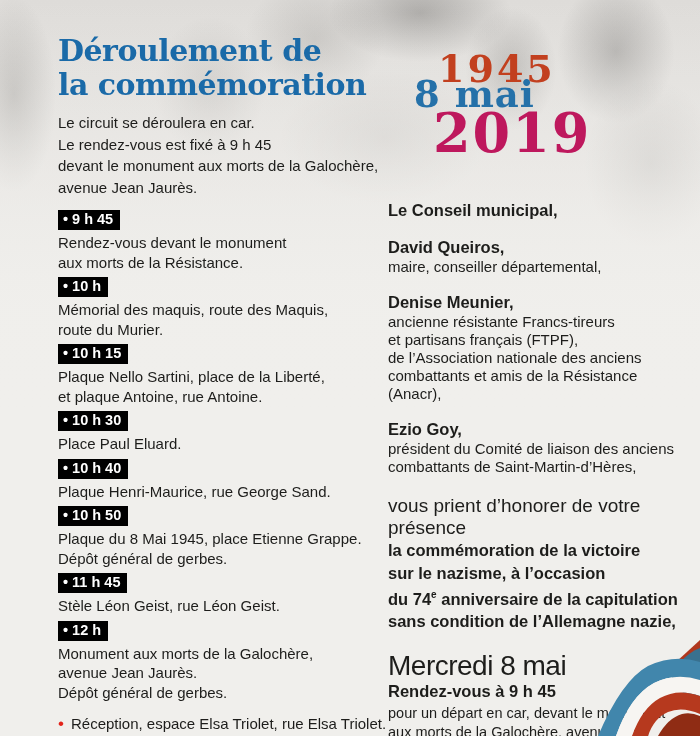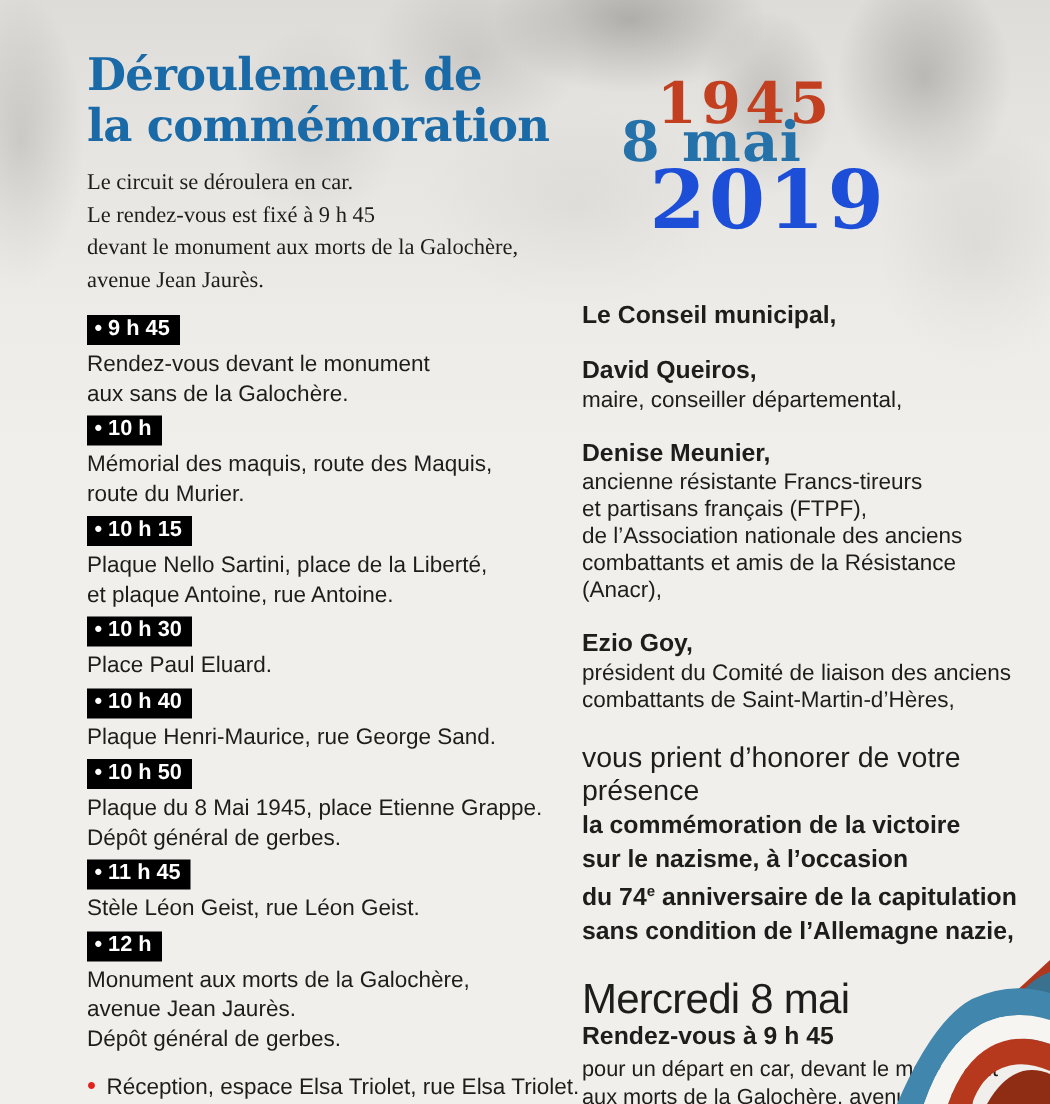--- a/index.html
+++ b/index.html
@@ -33,40 +33,40 @@
   .left-col{position:absolute;left:38px;top:34px;width:330px;margin-left:20px;}
   .title{
     font-family:"DejaVu Serif", serif;
     font-weight:bold;
     font-size:30px;line-height:34px;
     color:#1a6aa8;
     letter-spacing:-0.5px;
     margin:0 0 10px 0;
   }
   .title span{display:block;}
-  .intro{margin:0 0 12px 0;font-size:15px;line-height:21.5px;font-family:Liberation Serif, serif;}
+  .intro{margin:0 0 12px 0;font-size:15px;line-height:21.5px;}
   .tline{display:block;}
   .sched-item{margin-bottom:5px;}
   .badge{
     display:inline-block;
     background:#000000;color:#ffffff;
     font-weight:bold;font-size:14.5px;line-height:15px;
     padding:2px 7px 3px 5px;
     margin-bottom:3px;
   }
   .badge .dot{margin-right:4px;}
   .sched-lines{font-size:15px;line-height:19.5px;}
   .reception{margin-top:12px;font-size:15px;line-height:19.5px;}
   .rec-dot{color:#e2231a;font-size:17px;margin-right:7px;}
   
   .right-col{position:absolute;left:388px;top:46px;width:302px;}
   .logo{position:relative;height:142px;margin-bottom:12px;font-family:"DejaVu Serif", serif;font-weight:bold;}
   .logo-1945{position:absolute;left:50px;top:4px;font-size:38px;line-height:38px;letter-spacing:3px;color:#c2401f;}
   .logo-8mai{position:absolute;left:26px;top:30px;font-size:37px;line-height:37px;letter-spacing:1px;color:#2571a9;}
-  .logo-2019{position:absolute;left:45px;top:60px;font-size:54px;line-height:54px;letter-spacing:2px;color:#1d4ed8;}
+  .logo-2019{position:absolute;left:45px;top:60px;font-size:54px;line-height:54px;letter-spacing:2px;color:#be185d;}
   .host{margin-bottom:16px;}
   .host-name{margin:0;font-weight:bold;font-size:16.5px;line-height:21px;}
   .host-line{margin:0;font-size:15px;line-height:18px;}
   .invite{margin-top:19px;}
   .inv-intro{font-size:19px;line-height:22px;}
   .inv-bold{font-weight:bold;font-size:16.5px;line-height:22.5px;}
   .inv-bold sup{font-size:10px;}
   .event{margin-top:18px;}
   .event-day{font-weight:normal;font-size:28px;line-height:30px;letter-spacing:-0.5px;}
   .event-meet{font-weight:bold;font-size:16.5px;line-height:21px;}
@@ -90,21 +90,21 @@
       <span class="tline">Le circuit se déroulera en car.</span>
       <span class="tline">Le rendez-vous est fixé à 9 h 45</span>
       <span class="tline">devant le monument aux morts de la Galochère,</span>
       <span class="tline">avenue Jean Jaurès.</span>
     </p>
 
     <div class="sched-item">
       <div class="badge"><span class="dot">•</span><span>9 h 45</span></div>
       <div class="sched-lines">
         <div class="tline">Rendez-vous devant le monument</div>
-        <div class="tline">aux sans de la Galochère.</div>
+        <div class="tline">aux morts de la Résistance.</div>
       </div>
     </div>
 
     <div class="sched-item">
       <div class="badge"><span class="dot">•</span><span>10 h</span></div>
       <div class="sched-lines">
         <div class="tline">Mémorial des maquis, route des Maquis,</div>
         <div class="tline">route du Murier.</div>
       </div>
     </div>

